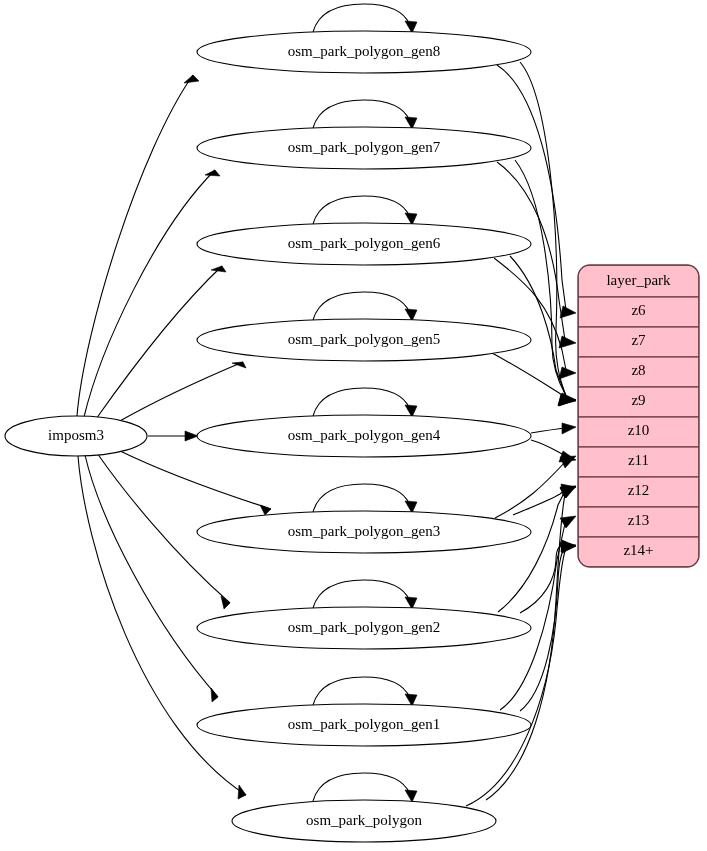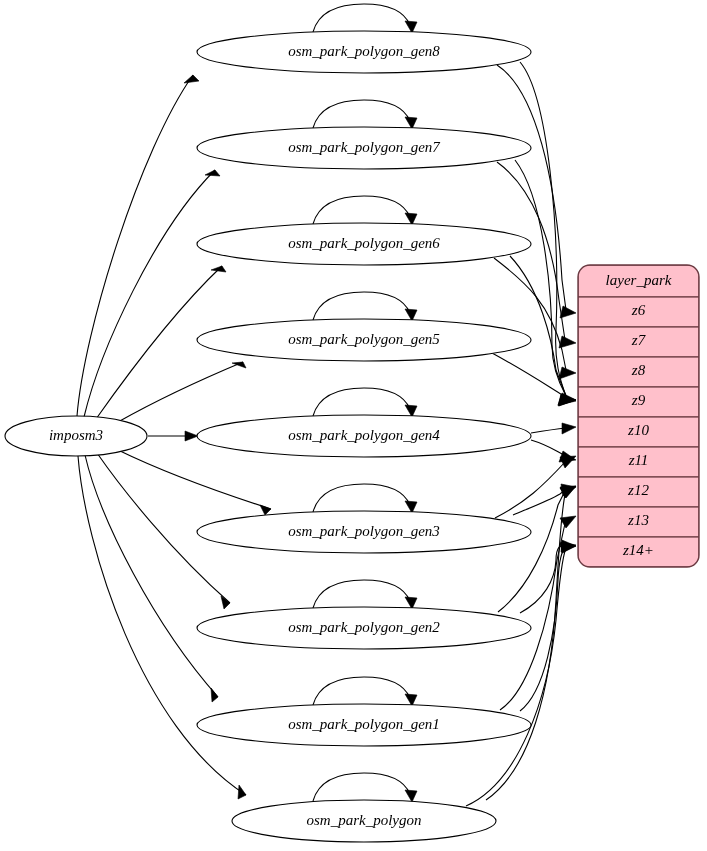--- a/index.html
+++ b/index.html
@@ -7,21 +7,20 @@
     padding: 0;
     background: #ffffff;
   }
   #diagram-root {
     position: relative;
     width: 707px;
     height: 851px;
     background: #ffffff;
     font-family: "Liberation Serif", "DejaVu Serif", serif;
     overflow: hidden;
-    font-style: italic;
   }
   svg#graph {
     display: block;
     width: 707px;
     height: 851px;
   }
   .node-ellipse {
     fill: #ffffff;
     stroke: #000000;
     stroke-width: 1.1;

